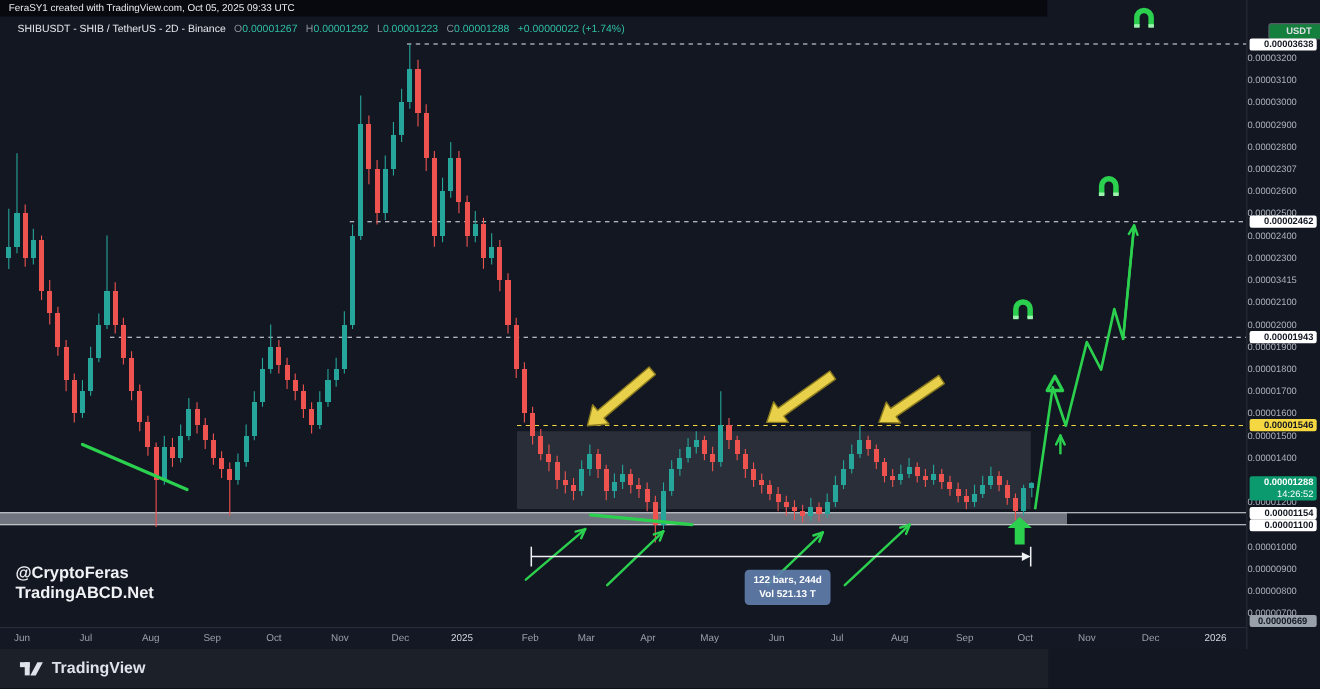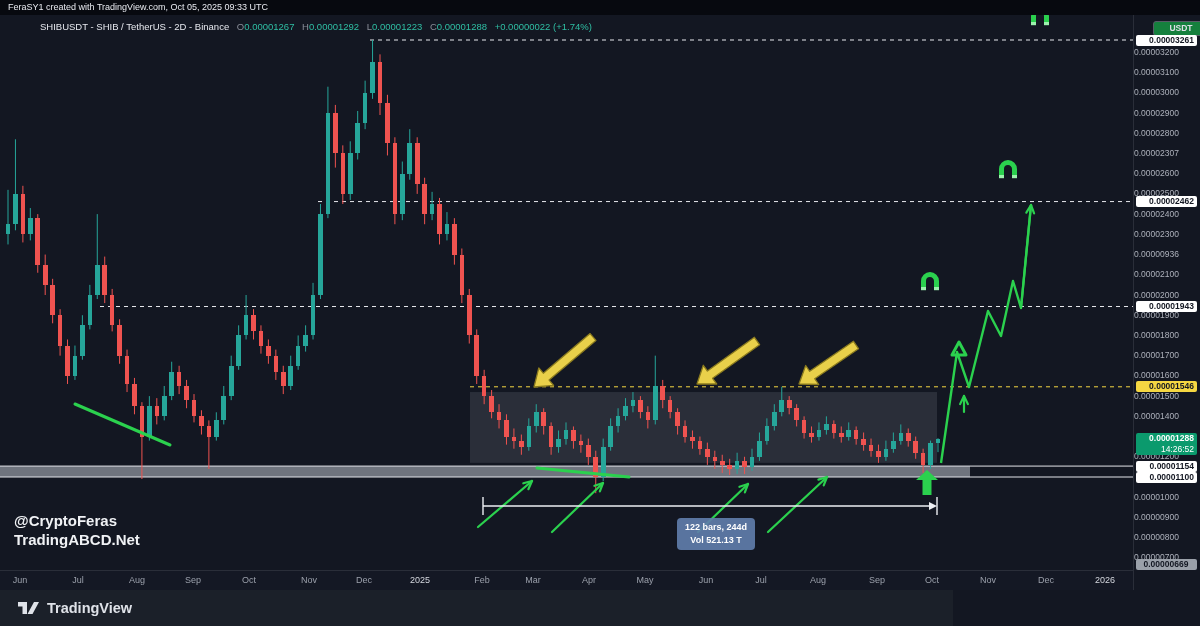--- a/index.html
+++ b/index.html
@@ -2,28 +2,28 @@
 <html><head>
 <meta charset="utf-8">
 <style>
   * { margin:0; padding:0; box-sizing:border-box; }
   html,body { background:#0b0e14; }
   .app {
     position:relative; width:1200px; height:626px; overflow:hidden;
     background:#131722; font-family:"Liberation Sans", sans-serif;
   }
   .topbar {
-    position:absolute; left:0; top:0; width:1200px; height:15px;
+    position:absolute; left:0; top:0; width:952px; height:15px;
     background:#07090f; color:#e8eaf0; font-size:9px; line-height:15px;
     padding-left:8px; z-index:30;
   }
   #chart { position:absolute; left:0; top:0; z-index:5; }
   .legend {
     position:absolute; left:16px; top:21px; z-index:20;
-    font-size:9.5px; color:#e6e8ee; white-space:nowrap;margin-left:24px;
+    font-size:9.5px; color:#e6e8ee; white-space:nowrap;
   }
   .legend .ok { color:#8a8e99; margin-left:5px; }
   .legend .ov { color:#2fbfa4; }
   .legend .chg { color:#2fbfa4; margin-left:5px; }
   .watermark {
     position:absolute; left:14px; top:512px; z-index:8;
     color:#f0f2f5; font-size:15px; font-weight:bold; line-height:1.25;
   }
   .range-label {
     position:absolute; z-index:22; width:78px; padding:3px 2px;
@@ -401,35 +401,35 @@
   <div class="tick" style="top: 46.8355px;">0.00003200</div>
       <div class="tick" style="top: 67.0576px;">0.00003100</div>
       <div class="tick" style="top: 87.2797px;">0.00003000</div>
       <div class="tick" style="top: 107.502px;">0.00002900</div>
       <div class="tick" style="top: 127.724px;">0.00002800</div>
       <div class="tick" style="top: 147.946px;">0.00002307</div>
       <div class="tick" style="top: 168.168px;">0.00002600</div>
       <div class="tick" style="top: 188.39px;">0.00002500</div>
       <div class="tick" style="top: 208.612px;">0.00002400</div>
       <div class="tick" style="top: 228.835px;">0.00002300</div>
-      <div class="tick" style="top: 249.057px;">0.00000936</div>
+      <div class="tick" style="top: 249.057px;">0.00003415</div>
       <div class="tick" style="top: 269.279px;">0.00002100</div>
       <div class="tick" style="top: 289.501px;">0.00002000</div>
       <div class="tick" style="top: 309.723px;">0.00001900</div>
       <div class="tick" style="top: 329.945px;">0.00001800</div>
       <div class="tick" style="top: 350.167px;">0.00001700</div>
       <div class="tick" style="top: 370.389px;">0.00001600</div>
       <div class="tick" style="top: 390.612px;">0.00001500</div>
       <div class="tick" style="top: 410.834px;">0.00001400</div>
       <div class="tick" style="top: 451.278px;">0.00001200</div>
       <div class="tick" style="top: 491.722px;">0.00001000</div>
       <div class="tick" style="top: 511.944px;">0.00000900</div>
       <div class="tick" style="top: 532.166px;">0.00000800</div>
       <div class="tick" style="top: 552.388px;">0.00000700</div>
-      <div class="marker" style="top: 34.5px; background: rgb(255, 255, 255); color: rgb(19, 23, 34);">0.00003261</div>
+      <div class="marker" style="top: 34.5px; background: rgb(255, 255, 255); color: rgb(19, 23, 34);">0.00003638</div>
       <div class="marker" style="top: 196.075px; background: rgb(255, 255, 255); color: rgb(19, 23, 34);">0.00002462</div>
       <div class="marker" style="top: 301.028px; background: rgb(255, 255, 255); color: rgb(19, 23, 34);">0.00001943</div>
       <div class="marker" style="top: 381.309px; background: rgb(245, 215, 66); color: rgb(19, 23, 34);">0.00001546</div>
       <div class="marker" style="top: 433.482px; background: rgb(11, 154, 109); color: rgb(255, 255, 255);">0.00001288<span class="sub">14:26:52</span></div>
       <div class="marker" style="top: 460.58px; background: rgb(255, 255, 255); color: rgb(19, 23, 34);">0.00001154</div>
       <div class="marker" style="top: 471.5px; background: rgb(255, 255, 255); color: rgb(19, 23, 34);">0.00001100</div>
       <div class="marker" style="top: 558.657px; background: rgb(154, 160, 169); color: rgb(19, 23, 34); text-align: center;">0.00000669</div>
     </div>
 
   <div class="time-axis" id="time-axis">

